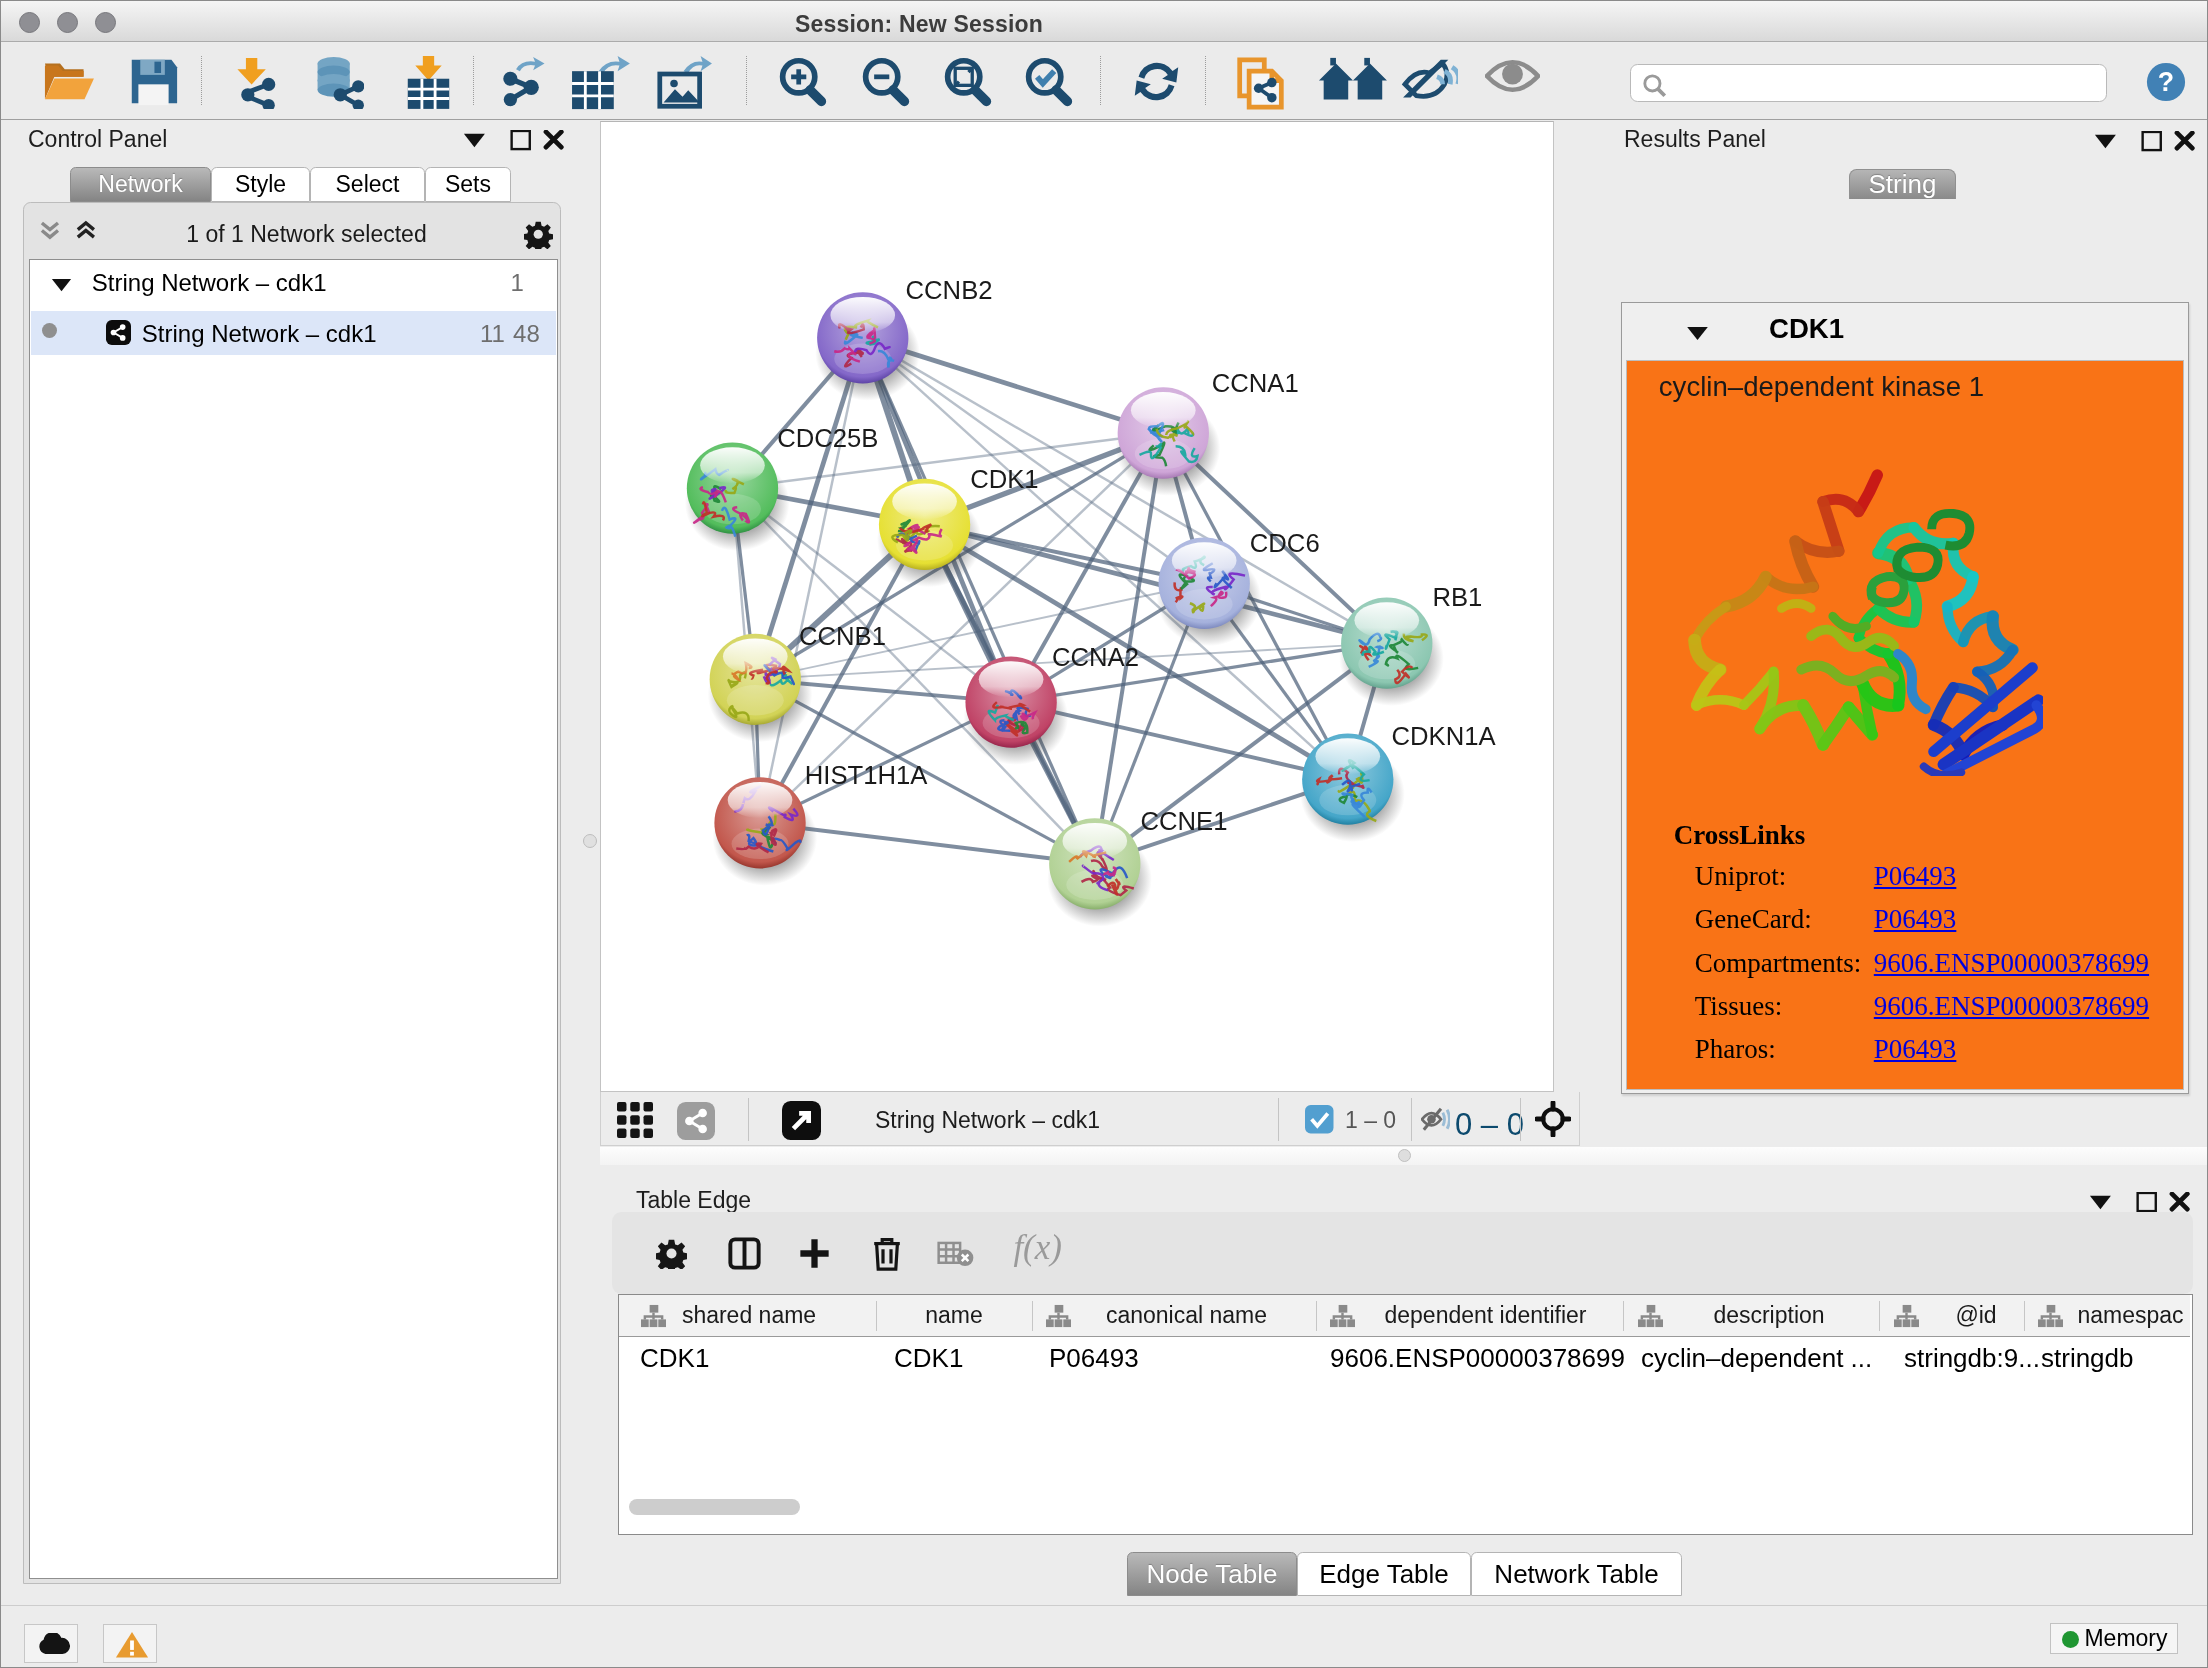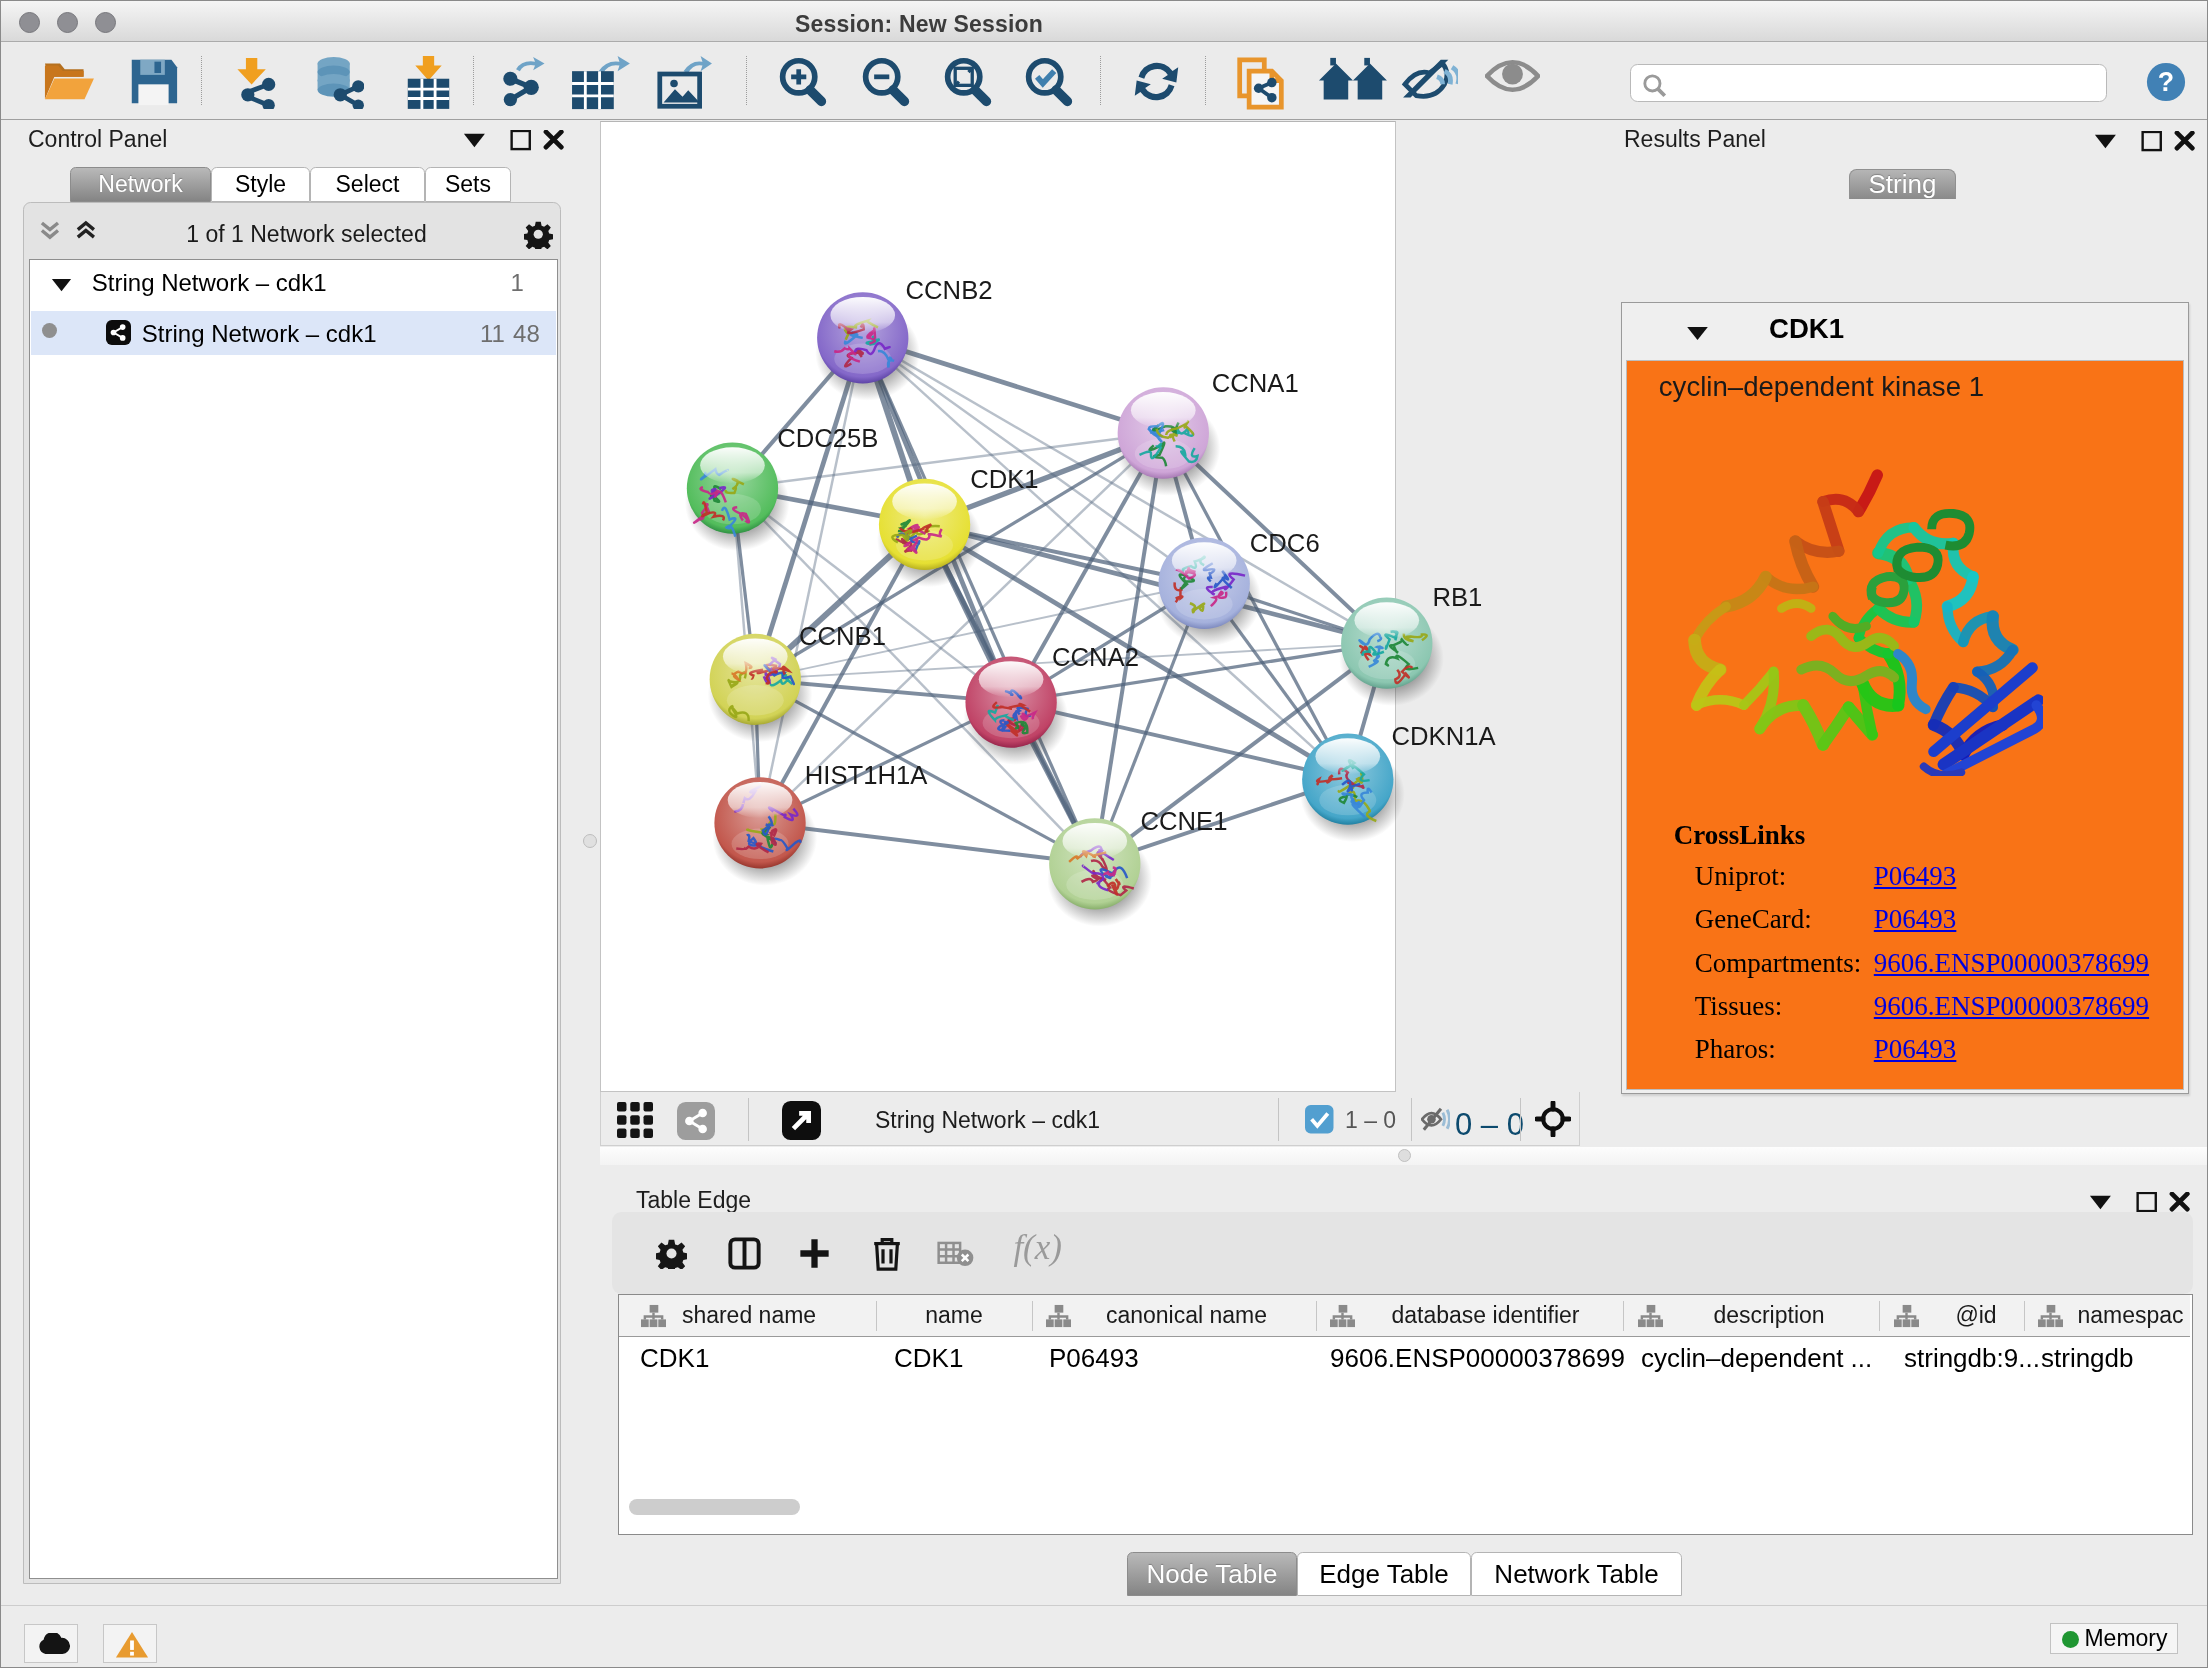--- a/index.html
+++ b/index.html
@@ -20,21 +20,21 @@
 
 #cp-tabs{left:69px;top:166px;height:35px}
 .tab{position:absolute;top:0;height:35px;border:1px solid #b4b4b4;background:#fff;color:#000;font-size:23px;text-align:center;line-height:33px;border-radius:5.7px 5.7px 0 0}
 .tab.sel{background:linear-gradient(#b9b9b9,#848484);color:#fff;border-color:#8c8c8c;text-shadow:0 -1px 1px rgba(0,0,0,.25)}
 #cp-sub{left:22px;top:201px;width:538px;height:1382px;background:#e3e3e3;border:1px solid #bcbcbc;border-radius:7.6px 7.6px 0 0}
 #cp-hdr{left:0;top:0;width:536px;height:56px}
 #cp-list{left:4.8px;top:56px;width:529px;height:1320px;background:#fff;border:1px solid #8f8f8f}
 .row1{left:1px;top:1px;width:525px;height:50px;background:#fff}
 .row2{left:1px;top:51px;width:525px;height:44px;background:#dce6f8}
 
-#netview{left:599px;top:120px;width:796px;height:971px;background:#fff;border:1px solid #c3c3c3;border-top:1px solid #b5b5b5}
+#netview{left:599px;top:120px;width:954px;height:971px;background:#fff;border:1px solid #c3c3c3;border-top:1px solid #b5b5b5}
 #netbar{left:599px;top:1091px;width:980px;height:54px;background:#ececec;border:1px solid #cfcfcf;border-top:none}
 .nbsep{top:5.7px;width:0;height:43px;border-left:1px solid #c4c4c4}
 
 #hsplit{left:599px;top:1146px;width:1609px;height:18px;background:linear-gradient(#fdfdfd,#f3f3f3)}
 
 #rpanel{left:1580px;top:120px;width:629px;height:1026px;background:#ececec}
 #rp-stringtab{left:268px;top:48px;width:107px;height:29.5px;background:linear-gradient(#b5b5b5,#8a8a8a);border:1px solid #909090;border-bottom:none;border-radius:7.6px 7.6px 0 0;color:#fff;font-size:26px;text-align:center;line-height:28.5px;text-shadow:0 -1px 1px rgba(0,0,0,.25)}
 #rp-box1{left:33px;top:76px;width:576px;height:96px;background:#ebebeb;border:1px solid #b2b2b2;box-shadow:1px 1.9px 1.9px rgba(0,0,0,.12)}
 .rbtn{position:absolute;top:43px;height:34px;background:#fff;border:1px solid #b9b9b9;border-radius:7.6px;font-size:26px;text-align:center;color:#000}
 #rp-box2{left:40px;top:181px;width:568px;height:792px;background:#efefef;border:1px solid #9a9a9a;box-shadow:1px 1.9px 1.9px rgba(0,0,0,.12)}
@@ -763,21 +763,21 @@
    <div class="thdiv" style="left:697px"></div>
    <svg class="abs" style="left:710px;top:8.6px" width="27" height="25" viewBox="0 0 28 26">
             <g fill="#8a8a8a">
               <rect x="10" y="1" width="9" height="8"></rect>
               <rect x="1" y="16" width="8" height="8"></rect>
               <rect x="10" y="16" width="8" height="8"></rect>
               <rect x="19" y="16" width="8" height="8"></rect>
               <path d="M14 9 v4 M5 16 v-3 h18 v3 M14 13 v3" stroke="#8a8a8a" stroke-width="2.5" fill="none"></path>
             </g>
           </svg>
-   <div class="th" style="left:743px;width:247px">database identifier</div>
+   <div class="th" style="left:743px;width:247px">dependent identifier</div>
    <div class="thdiv" style="left:1004px"></div>
    <svg class="abs" style="left:1018px;top:8.6px" width="27" height="25" viewBox="0 0 28 26">
             <g fill="#8a8a8a">
               <rect x="10" y="1" width="9" height="8"></rect>
               <rect x="1" y="16" width="8" height="8"></rect>
               <rect x="10" y="16" width="8" height="8"></rect>
               <rect x="19" y="16" width="8" height="8"></rect>
               <path d="M14 9 v4 M5 16 v-3 h18 v3 M14 13 v3" stroke="#8a8a8a" stroke-width="2.5" fill="none"></path>
             </g>
           </svg>

